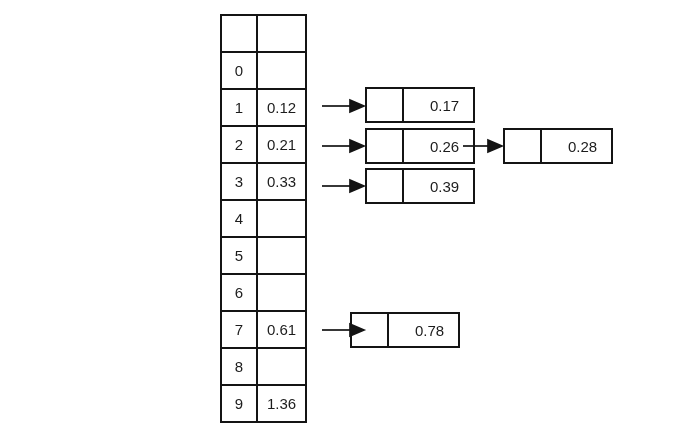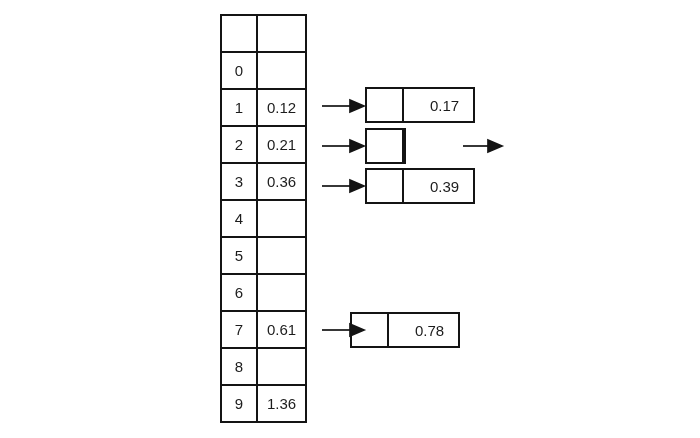--- a/index.html
+++ b/index.html
@@ -90,21 +90,21 @@
     <div class="hrow">
       <div class="cell idx">1</div>
       <div class="cell val">0.12</div>
     </div>
     <div class="hrow">
       <div class="cell idx">2</div>
       <div class="cell val">0.21</div>
     </div>
     <div class="hrow">
       <div class="cell idx">3</div>
-      <div class="cell val">0.36</div>
+      <div class="cell val">0.33</div>
     </div>
     <div class="hrow">
       <div class="cell idx">4</div>
       <div class="cell val"></div>
     </div>
     <div class="hrow">
       <div class="cell idx">5</div>
       <div class="cell val"></div>
     </div>
     <div class="hrow">
@@ -124,20 +124,25 @@
       <div class="cell val">1.36</div>
     </div>
   </div>
 
   <div class="node" style="left:365px; top:87px;">
     <div class="ptr"></div>
     <div class="nval">0.17</div>
   </div>
   <div class="node" style="left:365px; top:128px;">
     <div class="ptr"></div>
+    <div class="nval">0.26</div>
+  </div>
+  <div class="node" style="left:503px; top:128px;">
+    <div class="ptr"></div>
+    <div class="nval">0.28</div>
   </div>
   <div class="node" style="left:365px; top:168px;">
     <div class="ptr"></div>
     <div class="nval">0.39</div>
   </div>
   <div class="node" style="left:350px; top:312px;">
     <div class="ptr"></div>
     <div class="nval">0.78</div>
   </div>
 

